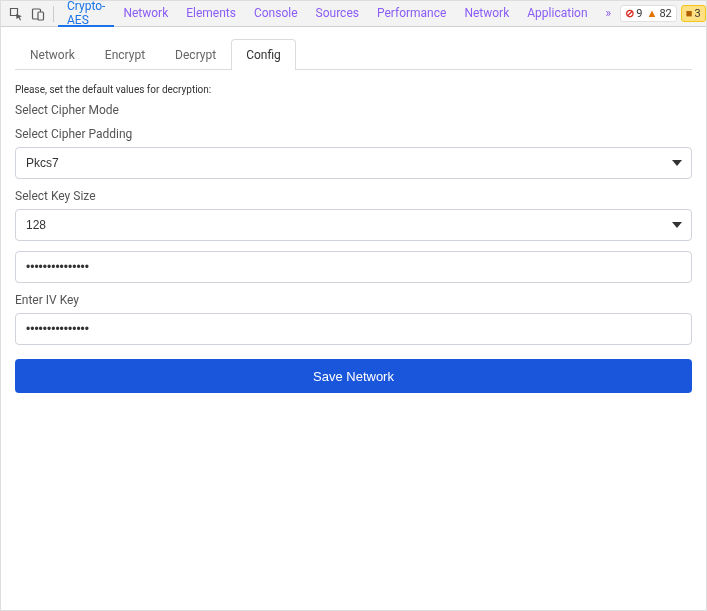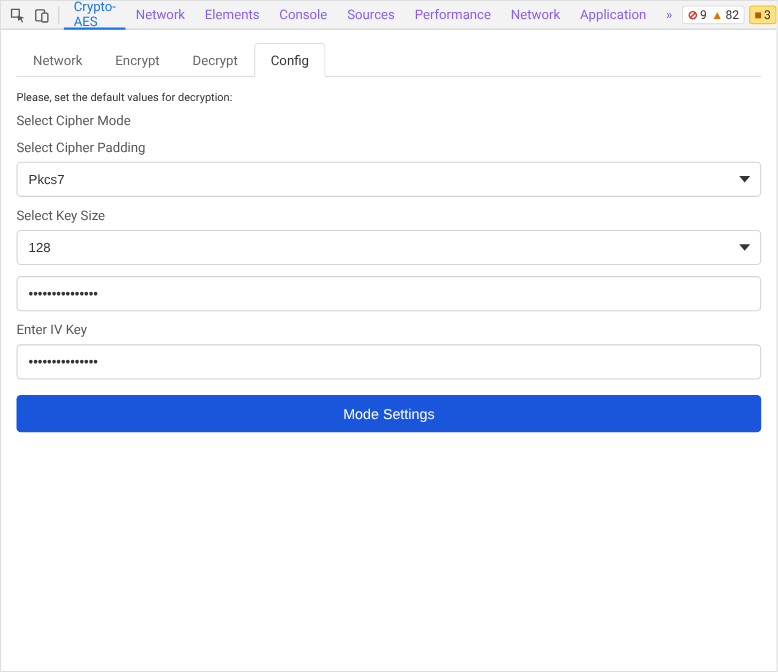--- a/index.html
+++ b/index.html
@@ -116,14 +116,14 @@
 
   <div class="fgroup">
     <input type="password" class="finput" value="•••••••••••••••" style="">
   </div>
 
   <div class="fgroup">
     <label class="flabel">Enter IV Key</label>
     <input type="password" class="finput" value="•••••••••••••••" style="">
   </div>
 
-  <button class="btn-save">Mode Settings</button>
+  <button class="btn-save">Save Network</button>
 </div>
 
 </body></html>

